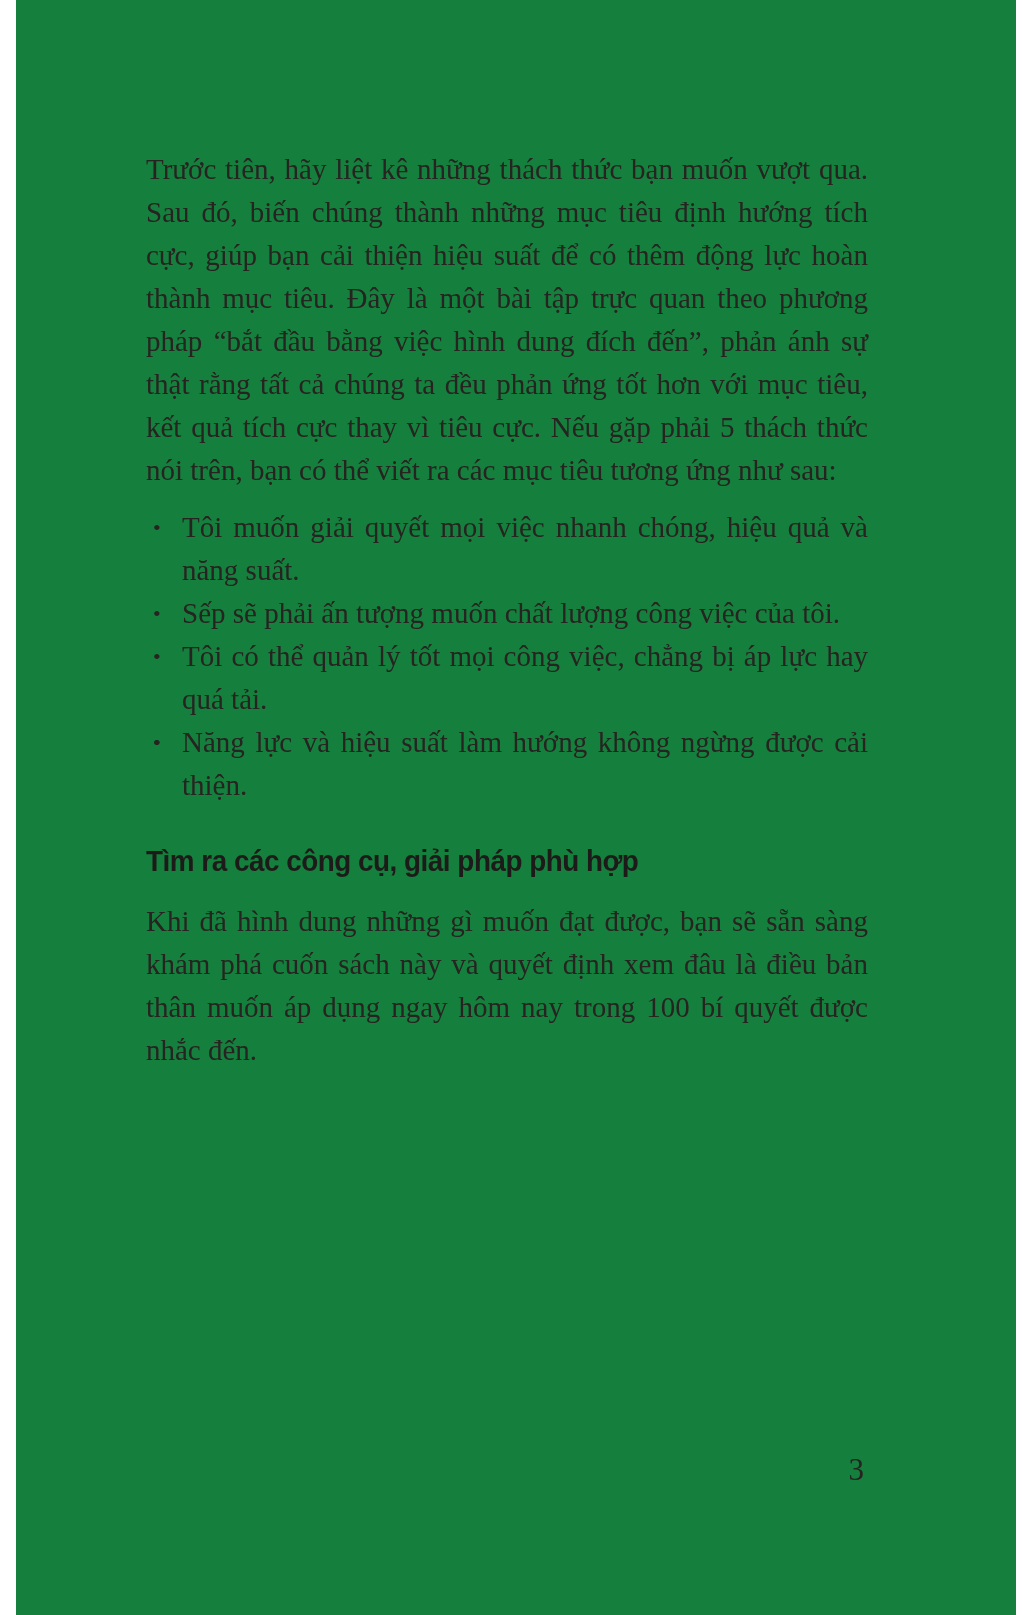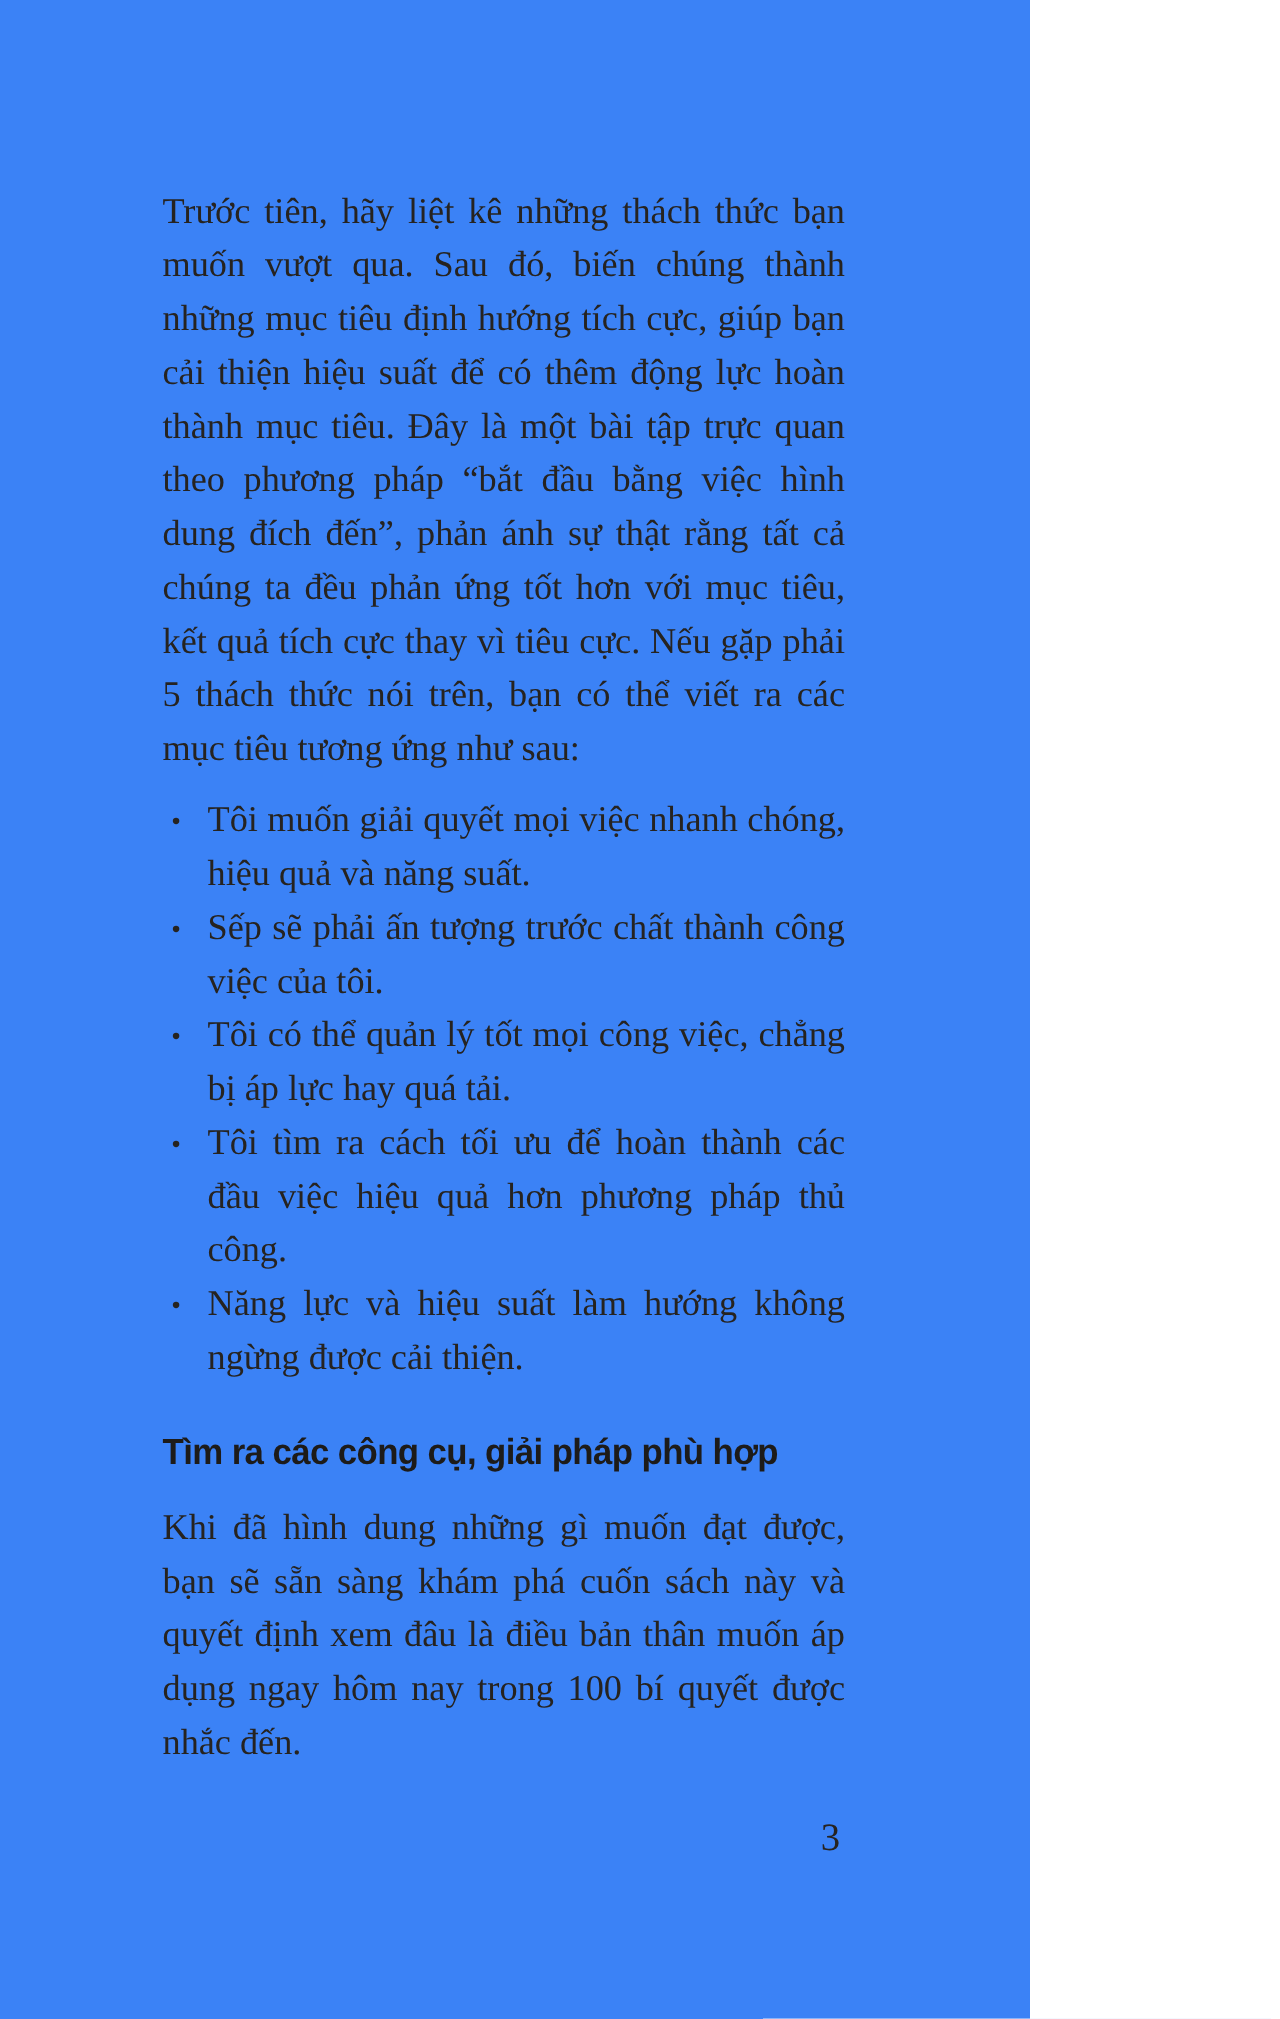--- a/index.html
+++ b/index.html
@@ -11,25 +11,25 @@
   body {
     width: 1024px;
     height: 1615px;
     position: relative;
     font-family: "Liberation Serif", serif;
     color: #262320;
   }
 
   .page {
     position: absolute;
-    top: 0; left: 0;
-    width: 824px;
+    top: 0; left: 16px;
+    width: 1000px;
     height: 1615px;
     padding: 148px 148px 0 130px;
-    background: #3b82f6;
+    background: #15803d;
   }
 
   .body-text {
     font-size: 29px;
     line-height: 43px;
     text-align: justify;
     text-justify: inter-word;
   }
 
   .intro {
@@ -89,29 +89,28 @@
 
   <p class="body-text intro">Trước tiên, hãy liệt kê những thách thức bạn muốn vượt qua. Sau đó, biến chúng thành những mục tiêu định hướng tích cực, giúp bạn cải thiện hiệu suất để có thêm động lực hoàn thành mục tiêu. Đây là một bài tập trực quan theo phương pháp “bắt đầu bằng việc hình dung đích đến”, phản ánh sự thật rằng tất cả chúng ta đều phản ứng tốt hơn với mục tiêu, kết quả tích cực thay vì tiêu cực. Nếu gặp phải 5 thách thức nói trên, bạn có thể viết ra các mục tiêu tương ứng như sau:</p>
 
   <ul class="bullet-list">
     <li>
       <span class="bullet">•</span>
       <span>Tôi muốn giải quyết mọi việc nhanh chóng, hiệu quả và năng suất.</span>
     </li>
     <li>
       <span class="bullet">•</span>
-      <span>Sếp sẽ phải ấn tượng trước chất thành công việc của tôi.</span>
+      <span>Sếp sẽ phải ấn tượng muốn chất lượng công việc của tôi.</span>
     </li>
     <li>
       <span class="bullet">•</span>
       <span>Tôi có thể quản lý tốt mọi công việc, chẳng bị áp lực hay quá tải.</span>
     </li>
     <li>
       <span class="bullet">•</span>
-      <span>Tôi tìm ra cách tối ưu để hoàn thành các đầu việc hiệu quả hơn phương pháp thủ công.</span>
     </li>
     <li>
       <span class="bullet">•</span>
       <span>Năng lực và hiệu suất làm hướng không ngừng được cải thiện.</span>
     </li>
   </ul>
 
   <h2 class="section-heading">Tìm ra các công cụ, giải pháp phù hợp</h2>
 
   <p class="body-text closing">Khi đã hình dung những gì muốn đạt được, bạn sẽ sẵn sàng khám phá cuốn sách này và quyết định xem đâu là điều bản thân muốn áp dụng ngay hôm nay trong 100 bí quyết được nhắc đến.</p>

